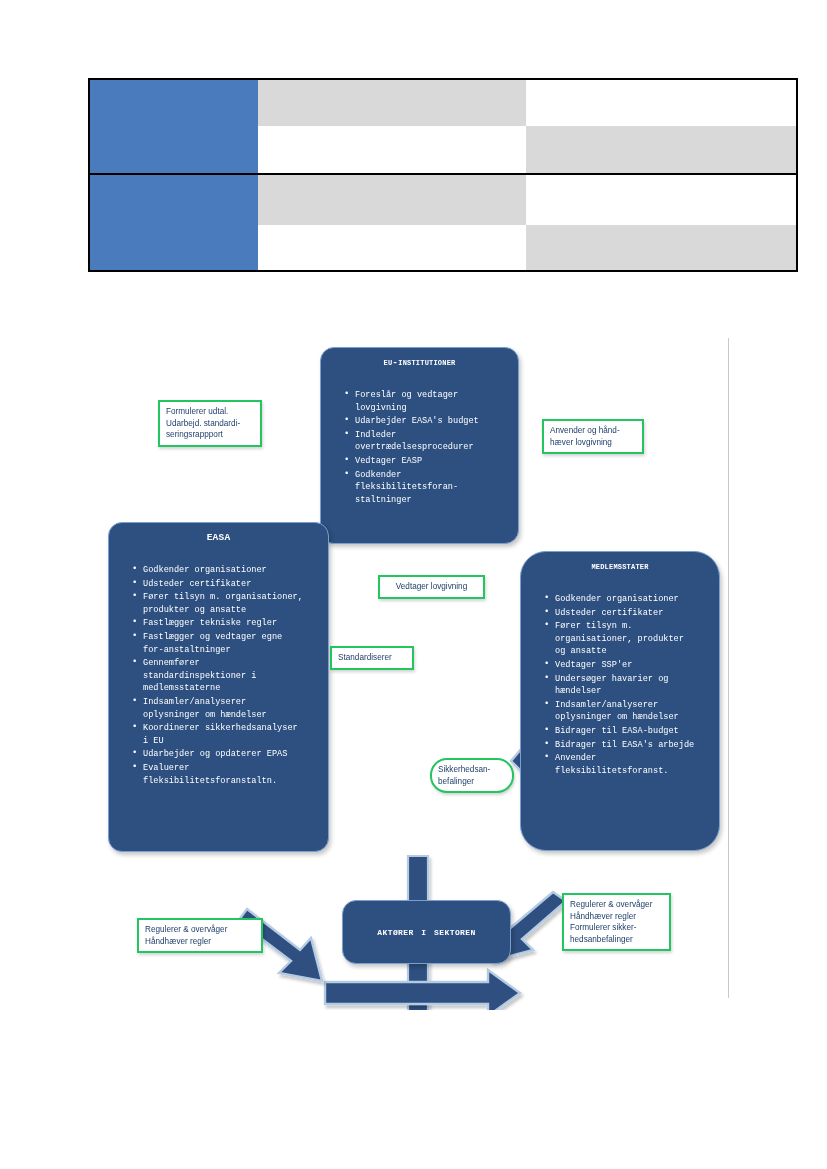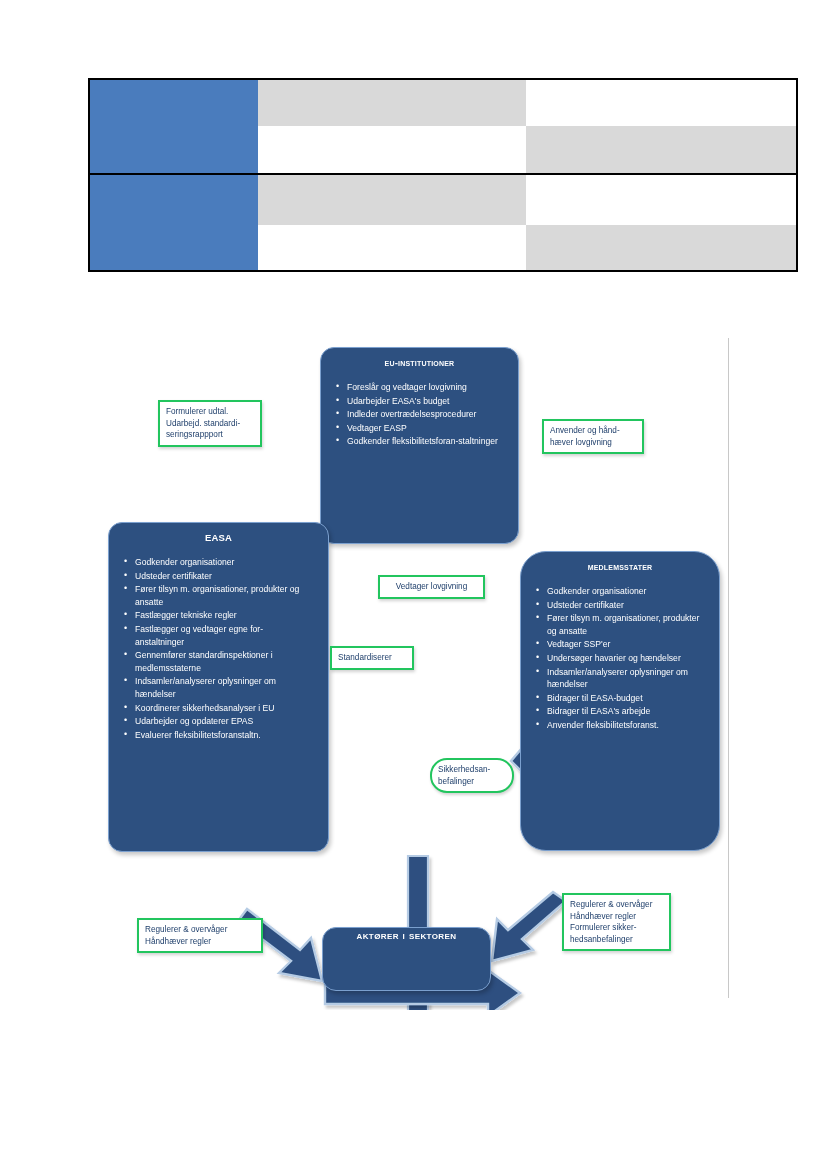--- a/index.html
+++ b/index.html
@@ -18,34 +18,34 @@
   .edge-top{position:absolute;left:0;top:0;width:710px;height:2px;background:#000;}
   .edge-mid{position:absolute;left:0;top:95px;width:710px;height:2px;background:#000;}
   .edge-bot{position:absolute;left:0;top:192px;width:710px;height:2px;background:#000;}
 
   
   #diagram{position:absolute;left:0;top:320px;width:827px;height:690px;}
   .vrule{position:absolute;left:728px;top:18px;width:1px;height:660px;background:#c8c8c8;}
 
   
   .pbox{position:absolute;background:#2d5080;border:1px solid #7ba0cf;
-        border-radius:14px;color:#ffffff;box-shadow:2px 3px 4px rgba(0,0,0,.22);}
+        border-radius:14px;color:#ffffff;box-shadow:2px 3px 4px rgba(0,0,0,.22);font-family:Liberation Mono, monospace;}
   .pbox .ptitle{text-align:center;font-size:9.5px;font-weight:bold;letter-spacing:.2px;
                 font-variant:small-caps;text-transform:lowercase;padding:9px 4px 5px;}
   .pbox .ptitle.caps{text-transform:none;}
-  .pbox ul{margin:8px;padding:0 8px 6px 16px;list-style:none;}
+  .pbox ul{margin:16px;padding:0 8px 6px 16px;list-style:none;}
   .pbox li{font-size:8.6px;line-height:12.6px;position:relative;padding-left:2px;
            margin-bottom:1px;}
   .pbox li:before{content:"•";position:absolute;left:-9px;top:-1px;font-size:9px;}
 
   #box-eu{left:320px;top:27px;width:197px;height:195px;}
   #box-easa{left:108px;top:202px;width:219px;height:328px;}
   #box-ms{left:520px;top:231px;width:198px;height:298px;border-radius:26px;}
-  #box-aktoer{left:322px;top:580px;width:167px;height:62px;display:flex;
-              justify-content:center;margin-top:27px;}
+  #box-aktoer{left:342px;top:580px;width:167px;height:62px;display:flex;
+              align-items:center;justify-content:center;}
   #box-aktoer .ptitle{padding:0;font-size:12px;letter-spacing:.4px;}
 
   
   .lbl{position:absolute;background:#ffffff;border:2px solid #22c55e;
        color:#1f3f6b;font-size:8.2px;line-height:11.6px;padding:4px 6px;
        box-shadow:1px 2px 3px rgba(0,0,0,.18);}
   #lbl-formulerer{left:158px;top:80px;width:88px;}
   #lbl-vedtager-haandhaever{left:542px;top:99px;width:86px;}
   #lbl-vedtager-lov{left:378px;top:255px;width:91px;text-align:center;}
   #lbl-standardiserer{left:330px;top:326px;width:68px;}

